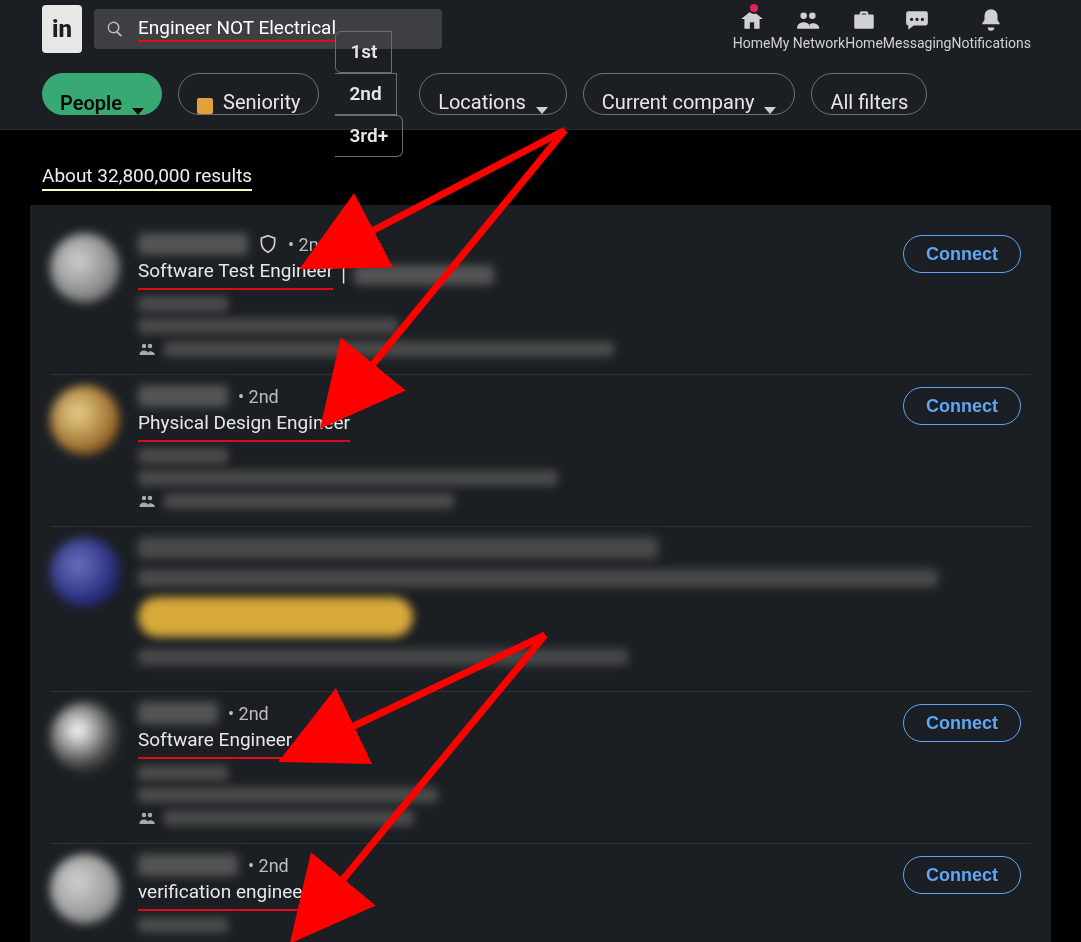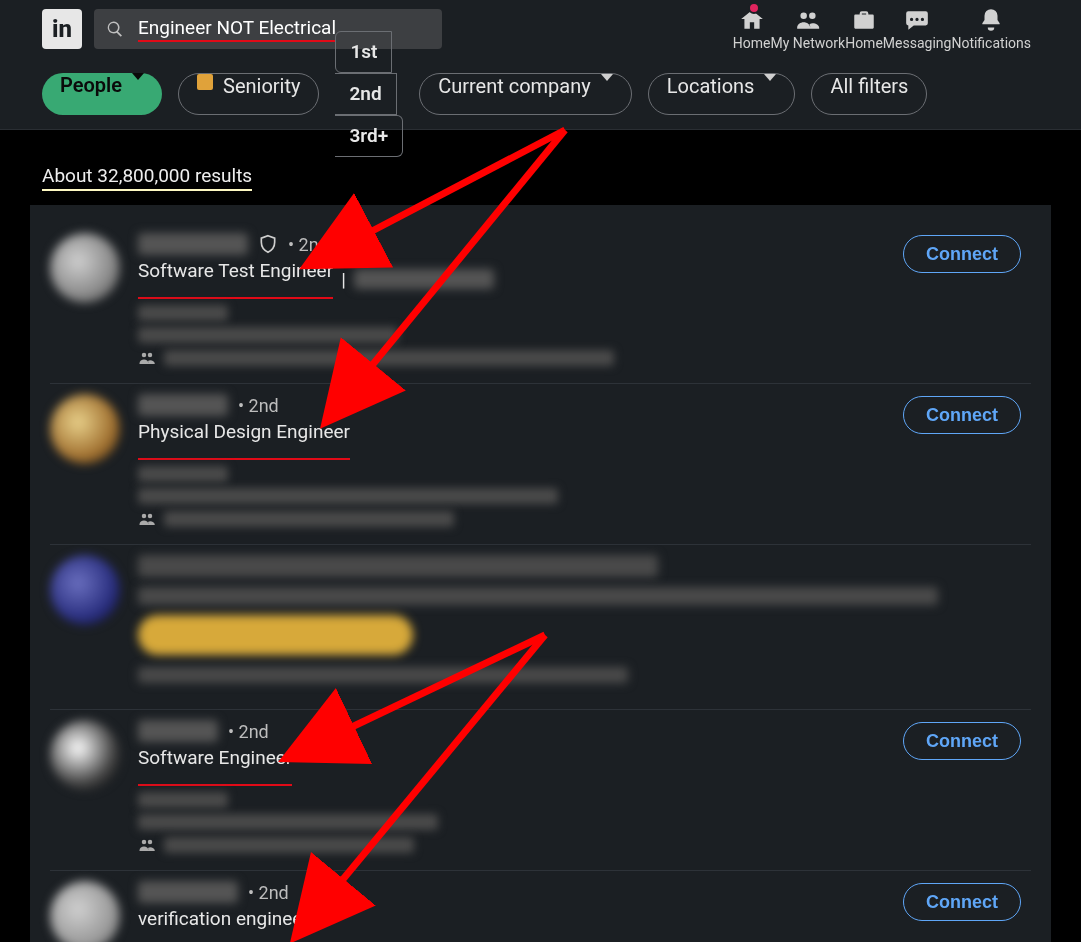--- a/index.html
+++ b/index.html
@@ -14,21 +14,21 @@
   }
   .topbar {
     height: 58px;
     background: #1b1f23;
     display: flex;
     align-items: center;
     padding: 0 42px;
   }
   .logo {
     width: 40px;
-    height: 40px;
+    height: 48px;
     background: #e7e7e7;
     border-radius: 4px;
     display: flex;
     align-items: center;
     justify-content: center;
     color: #1b1f23;
     font-weight: 800;
     font-size: 24px;
     margin-right: 12px;
   }
@@ -81,21 +81,21 @@
     align-items: center;
     padding: 0 42px;
     gap: 16px;
     border-bottom: 1px solid #2a2e33;
   }
   .pill {
     height: 42px;
     border-radius: 22px;
     border: 1px solid #6b6e73;
     display: flex;
-    align-items: flex-start;
+    align-items: flex-end;
     padding: 0 18px;
     font-size: 20px;
     color: #e7e7e7;
     cursor: pointer;
   }
   .pill-green {
     background: #38a973;
     color: #0a0a0a;
     border: none;
     font-weight: 600;
@@ -188,21 +188,21 @@
   .titleline {
     font-size: 19px;
     color: #e7e7e7;
     display: flex;
     align-items: center;
     gap: 8px;
     margin-bottom: 6px;
   }
   .underline-red {
     border-bottom: 2px solid #e20a17;
-    padding-bottom: 15px;
+    padding-bottom: 6px;
   }
   .blur-after {
     width: 140px; height: 20px;
     background: #555; filter: blur(5px); border-radius: 4px;
   }
   .blur-small {
     height: 16px; background: #4a4a4a; filter: blur(4px); border-radius: 4px;
     margin-bottom: 6px;
   }
   .mutualline {
@@ -298,25 +298,25 @@
   <div class="pill">
     <span class="yellow-sq"></span>
     <span>Seniority</span>
   </div>
   <div class="seg-group">
     <div class="seg">1st</div>
     <div class="seg">2nd</div>
     <div class="seg">3rd+</div>
   </div>
   <div class="pill">
+    <span>Locations</span>
+    <span class="caret"></span>
+  </div>
+  <div class="pill">
     <span>Current company</span>
-    <span class="caret"></span>
-  </div>
-  <div class="pill">
-    <span>Locations</span>
     <span class="caret"></span>
   </div>
   <div class="pill">
     <span>All filters</span>
   </div>
 </div>
 
 
 <div class="results-count">About 32,800,000 results</div>
 

